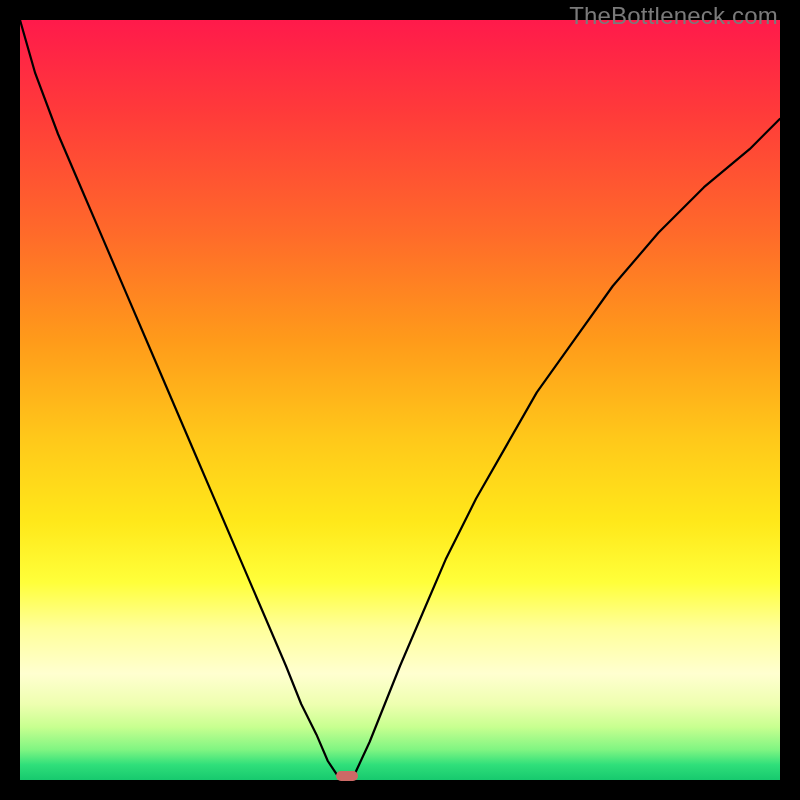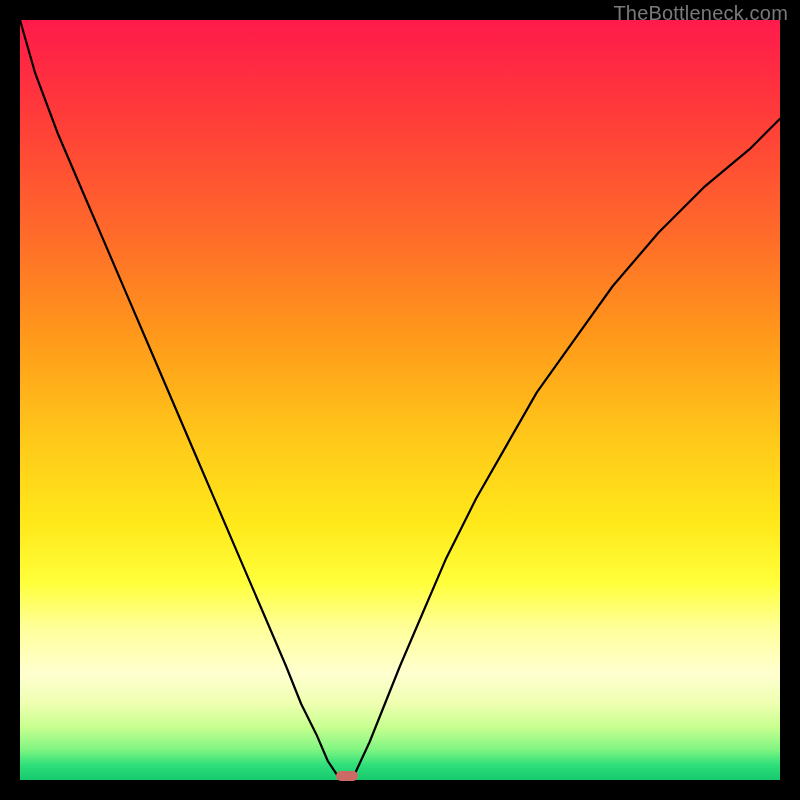--- a/index.html
+++ b/index.html
@@ -36,23 +36,23 @@
       #eeffb0 90%,
       #c8ff90 93%,
       #80f582 96%,
       #2fdf7a 98%,
       #17c96e 100%
     );
   }
   .watermark {
     position: absolute;
     top: 2px;
-    right: 12px;
+    right: 22px;
     color: #7a7a7a;
-    font-size: 20px;
+    font-size: 24px;
     letter-spacing: 0.2px;
     user-select: none;
   }
   .curve-svg {
     position: absolute;
     left: 20px;
     top: 20px;
     width: 760px;
     height: 760px;
     pointer-events: none;

